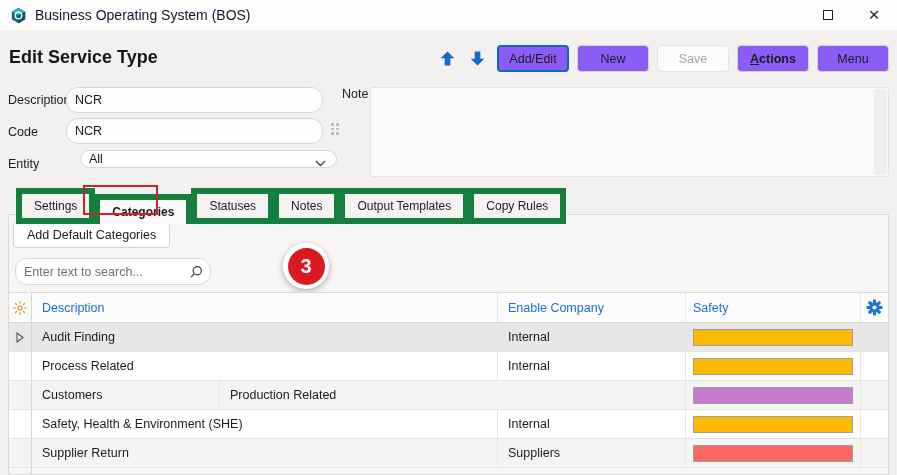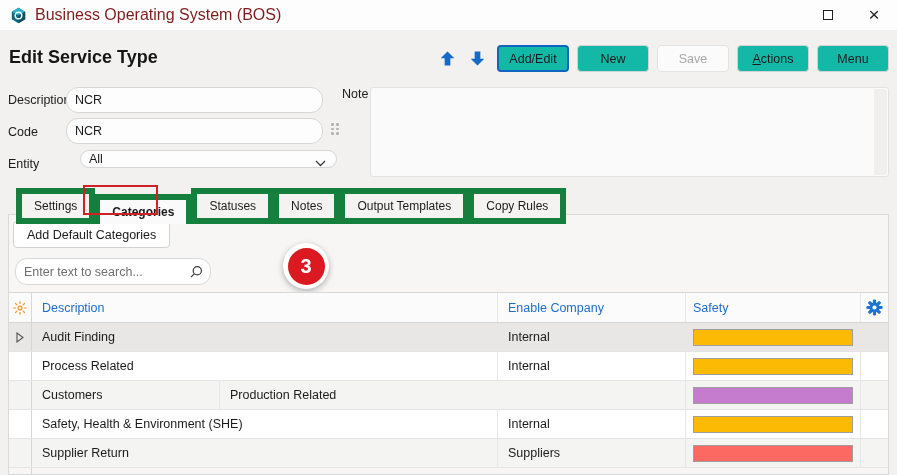--- a/index.html
+++ b/index.html
@@ -6,34 +6,34 @@
   body { font-family: "Liberation Sans", sans-serif; background:#ddd; }
   #window {
     position: relative; width: 897px; height: 475px;
     background: #f2f1f0; overflow: hidden; outline: 1px solid #cfcfcf;
     color: #1b1b1b;
   }
   
   .titlebar { position:absolute; top:0; left:0; right:0; height:30px; background:#fdfdfd;
     display:flex; align-items:center; padding-left:10px; gap:8px; }
   .app-icon { width:17px; height:17px; display:block; }
-  .titlebar-title { font-size:16px; color:#7f1d1d; }
+  .titlebar-title { font-size:14px; color:#0f172a; }
   .win-controls { position:absolute; right:0; top:0; height:30px; display:flex; }
   .win-btn { width:46px; height:30px; display:flex; align-items:center; justify-content:center; cursor:default; }
   .max-glyph { width:10px; height:10px; border:1.2px solid #222; }
   .close-glyph { font-size:19px; font-weight:300; color:#222; line-height:10px; }
   
   .page-title { position:absolute; left:9px; top:47px; font-size:18px; font-weight:700; color:#161616; }
   .toolbar { position:absolute; top:45px; right:8px; display:flex; gap:8px; align-items:center; }
   .nav-arrow { width:20px; height:20px; display:flex; align-items:center; justify-content:center; margin-right:2px; cursor:pointer; }
-  .tb-btn { min-width:72px; height:27px; background:#14b8a6; border:1px solid #d2d2d2; border-radius:4px;
+  .tb-btn { min-width:72px; height:27px; background:#8b5cf6; border:1px solid #d2d2d2; border-radius:4px;
     font-size:12.5px; font-family:"Liberation Sans",sans-serif; display:flex; align-items:center; justify-content:center; padding:0 10px; cursor:pointer; color:#1b1b1b; }
   .tb-btn.primary { border:2px solid #1065c0; }
   .tb-btn.disabled { color:#a8a8a8; background:#fbfbfb; border-color:#e3e3e3; }
-  .tb-btn.bold { font-weight:400; }
+  .tb-btn.bold { font-weight:700; }
   .accel { display:block; }
   .accel::first-letter { text-decoration: underline; }
   
   .fld-label { position:absolute; font-size:12.5px; color:#1b1b1b; }
   .fld { position:absolute; background:#fdfdfd; border:1px solid #d6d6d6; border-radius:12px;
     font-size:12.5px; padding:0 8px; color:#1b1b1b; display:flex; align-items:center; }
   input.fld { font-family:"Liberation Sans",sans-serif; }
   .select-chevron { position:absolute; right:10px; top:9px; }
   .grip { position:absolute; left:331px; top:123px; display:grid; grid-template-columns:3px 3px; grid-gap:2px; }
   .grip i { width:2.5px; height:2.5px; background:#b3b3b3; border-radius:50%; }

